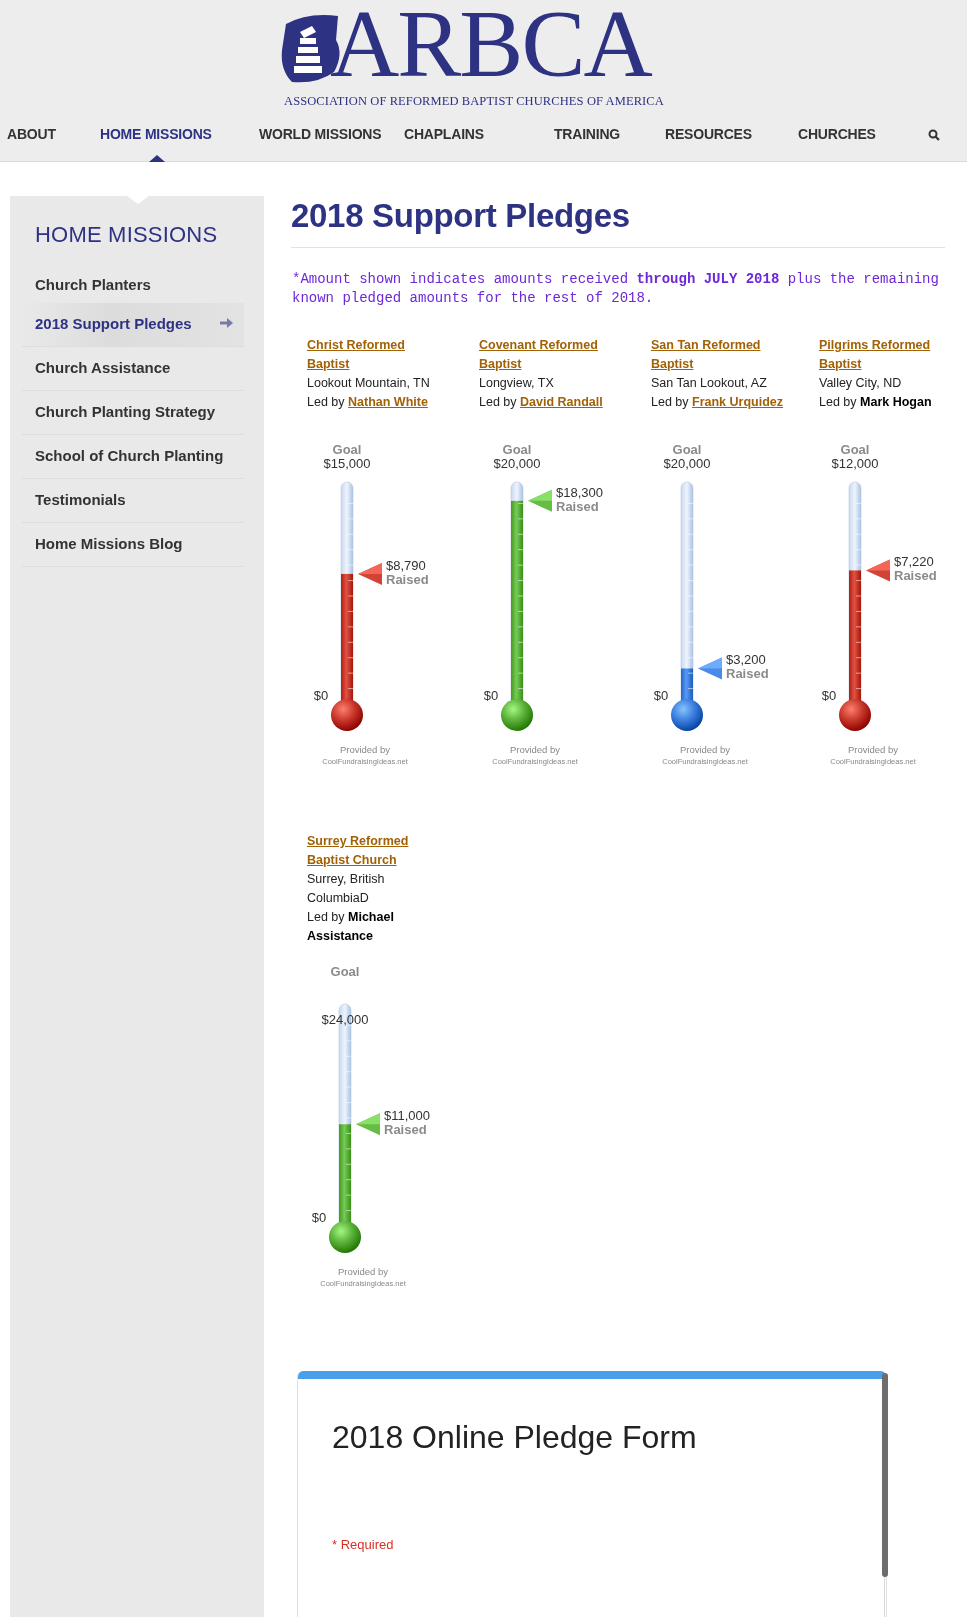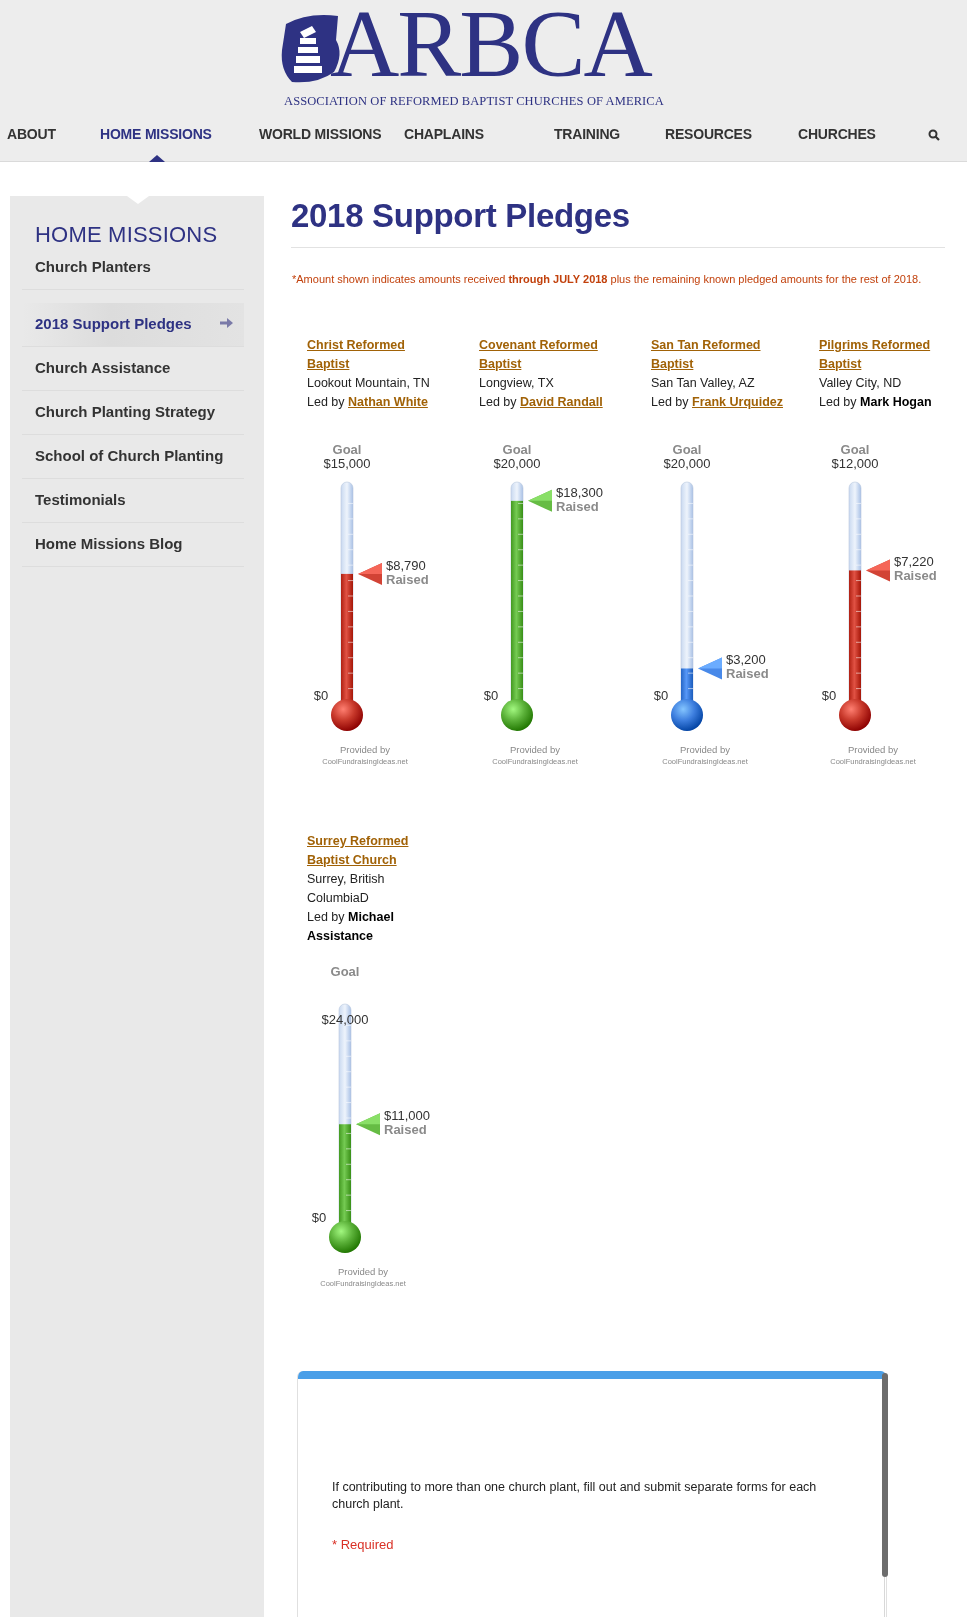--- a/index.html
+++ b/index.html
@@ -25,21 +25,21 @@
   .sidebar-title { position: absolute; left: 35px; top: 222px; font-size: 22px; color: #2e3283; letter-spacing: 0.2px; }
   .side-item { position: absolute; left: 22px; width: 222px; height: 44px; border-bottom: 1px solid #dddddd; cursor: pointer; }
   .side-item span.lbl { position: absolute; left: 13px; top: 12px; font-size: 15px; font-weight: bold; color: #333; white-space: nowrap; }
   .side-item.active { background: linear-gradient(to right, #e9e9e9, #dcdcdc 40%, #e3e3e3); }
   .side-item.active span.lbl { color: #2e3283; }
   .side-arrow { position: absolute; right: 10px; top: 14px; width: 14px; height: 12px; }
 
   
   .page-title { position: absolute; left: 291px; top: 197px; font-size: 33px; color: #2e3283; letter-spacing: -0.3px; }
   .title-rule { position: absolute; left: 291px; top: 247px; width: 654px; height: 1px; background: #e2e2e2; }
-  .note { position: absolute; left: 292px; top: 270px; width: 660px; font-size: 11px; line-height: 19px; color: #c2410c; }
+  .note { position: absolute; left: 292px; top: 270px; width: 660px; font-size: 14px; line-height: 19px; color: #6d28d9; font-family: Liberation Mono, monospace; }
   .note b { font-weight: bold; }
 
   .church { position: absolute; width: 170px; font-size: 12.5px; line-height: 19px; color: #222; }
   .church a { color: #a16207; font-weight: bold; text-decoration: underline; cursor: pointer; }
   .church .leader-plain { font-weight: bold; color: #000000; }
 
   .thermo { position: absolute; width: 150px; height: 340px; }
   .thermo svg { position: absolute; left: 0; top: 0; }
   .th-label { position: absolute; font-size: 13px; font-weight: bold; text-align: center; white-space: nowrap; }
   .th-goal { color: #8a8a8a; }
@@ -91,21 +91,21 @@
 <div class="nav-caret"></div>
 <svg class="search-icon" viewBox="0 0 12 12">
   <circle cx="5" cy="5" r="3.5" fill="none" stroke="#333" stroke-width="2"></circle>
   <line x1="7.5" y1="7.5" x2="11" y2="11" stroke="#333" stroke-width="2.2"></line>
 </svg>
 
 <div class="sidebar"></div>
 <div class="sidebar-notch"></div>
 <div class="sidebar-title">HOME MISSIONS</div>
 
-<div class="side-item" style="top:246px">
+<div class="side-item" style="top:264px">
   <span class="lbl">Church Planters</span>
 </div>
 <div class="side-item active" style="top:303px">
   <span class="lbl">2018 Support Pledges</span>
   <svg class="side-arrow" viewBox="0 0 14 12">
     <rect x="0" y="4.5" width="8" height="3" fill="#7a7aa8"></rect>
     <path d="M7 1 L13 6 L7 11 Z" fill="#7a7aa8"></path>
   </svg>
 </div>
 <div class="side-item" style="top:347px">
@@ -133,21 +133,21 @@
   <span>Lookout Mountain, TN</span><br>
   <span>Led by </span><a>Nathan White</a>
 </div>
 <div class="church" style="left:479px; top:336px;">
   <a><span>Covenant Reformed</span><br><span>Baptist</span></a><br>
   <span>Longview, TX</span><br>
   <span>Led by </span><a>David Randall</a>
 </div>
 <div class="church" style="left:651px; top:336px;">
   <a><span>San Tan Reformed</span><br><span>Baptist</span></a><br>
-  <span>San Tan Valley, AZ</span><br>
+  <span>San Tan Lookout, AZ</span><br>
   <span>Led by </span><a>Frank Urquidez</a>
 </div>
 <div class="church" style="left:819px; top:336px;">
   <a><span>Pilgrims Reformed</span><br><span>Baptist</span></a><br>
   <span>Valley City, ND</span><br>
   <span>Led by </span><span class="leader-plain">Mark Hogan</span>
 </div>
 <div class="church" style="left:307px; top:832px; width:130px;">
   <a><span>Surrey Reformed</span><br><span>Baptist Church</span></a><br>
   <span>Surrey, British</span><br>
@@ -382,17 +382,17 @@
     <div class="th-label th-goalamt" style="left: 7px; width: 70px; top: 4px; margin-top: 34px;">$24,000</div>
     <div class="th-label th-zero" style="left: 4px; width: 24px; top: 236px;">$0</div>
     <div class="th-label th-raised-amt" style="left: 81px; top: 134.25px;">$11,000</div>
     <div class="th-label th-raised-lbl" style="left: 81px; top: 148.25px;">Raised</div>
     <div class="th-prov" style="left: 0px; width: 120px; top: 292px;">Provided by</div>
     <div class="th-prov th-prov2" style="left: 0px; width: 120px; top: 305px;">CoolFundraisingIdeas.net</div>
   </div>
 
 <div class="form-card">
   <div class="form-topbar"></div>
-  <div class="form-desc">If contributing to more than one church plant, fill out and submit separate forms for each church plant.</div>
+  <div class="form-title">2018 Online Pledge Form</div>
   <div class="form-req">* Required</div>
 </div>
 <div class="form-scrollbar"></div>
 <div class="form-scrolltrack"></div>
 
 </body></html>

